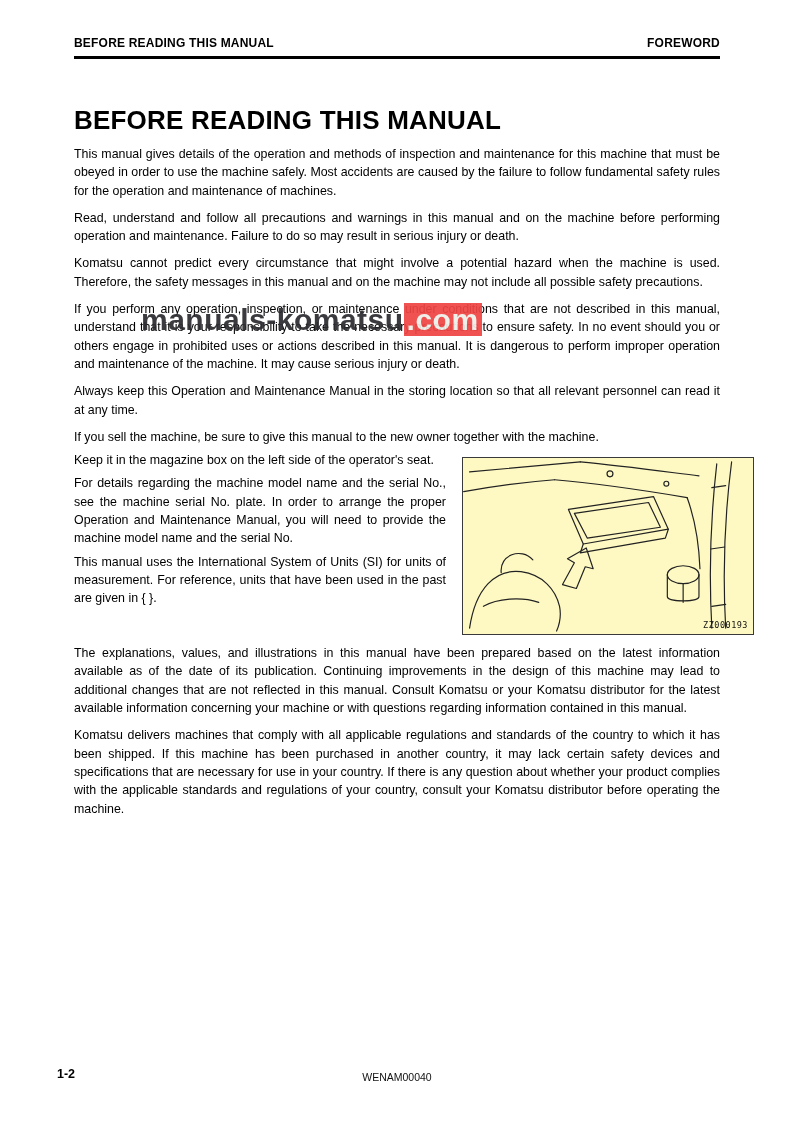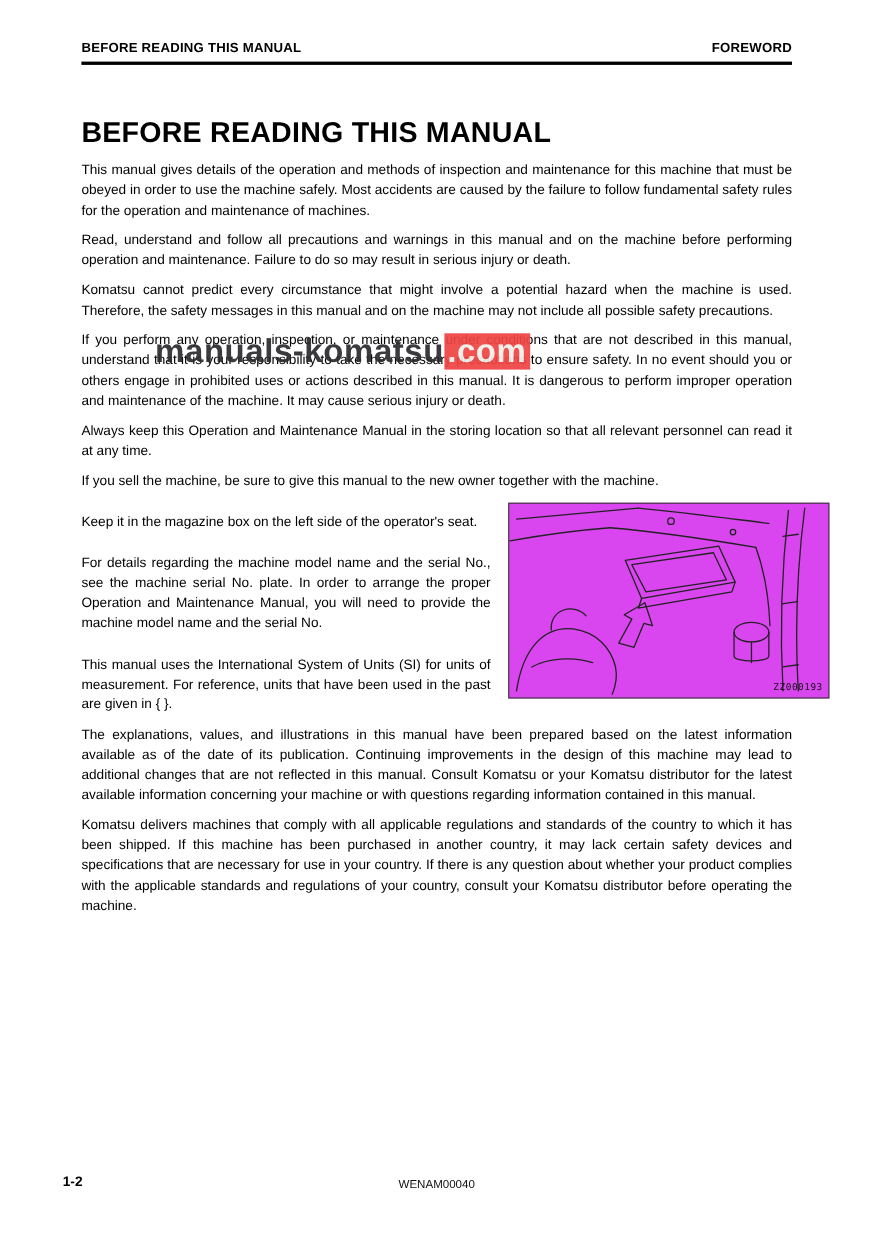--- a/index.html
+++ b/index.html
@@ -26,29 +26,29 @@
   }
 
   .para {
     font-size:12.4px; line-height:18.3px;
     text-align:justify;
     margin-top:9px;
   }
 
   .two-col { display:flex; gap:16px; margin-top:0; }
   .col-left { width:372px; flex:none; }
-  .col-left .para { margin-top:19px; }
+  .col-left .para { margin-top:5px; }
 
   .figure-box {
     flex:none;
     width:292px; height:178px;
     border:1px solid #3a3a3a;
     position:relative;
     margin-top:11px;
-    background:#d946ef;
+    background:#fef9c3;
   }
   .figure-box svg { display:block; width:100%; height:100%; }
   .fig-code {
     position:absolute; right:5px; bottom:4px;
     font-size:8.5px; letter-spacing:0.5px;
     font-family:"DejaVu Sans Mono", monospace;
     color:#111;
   }
 
   .watermark {

